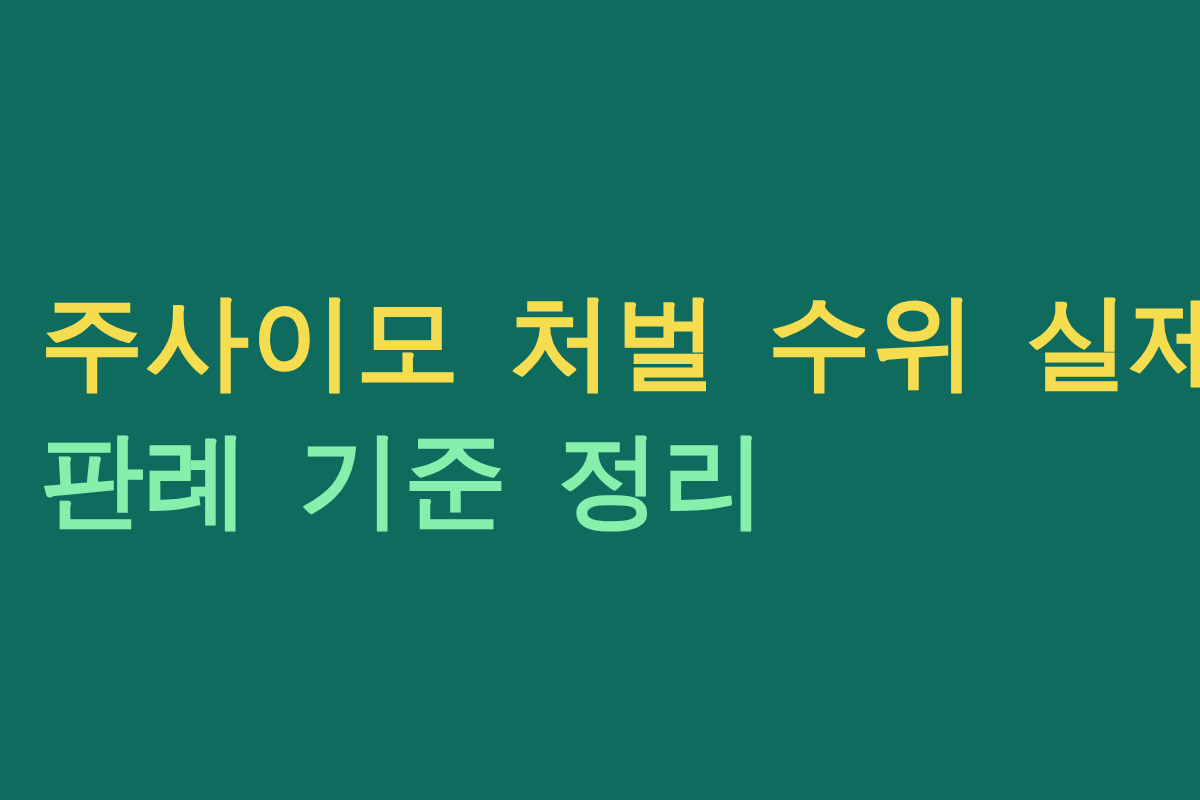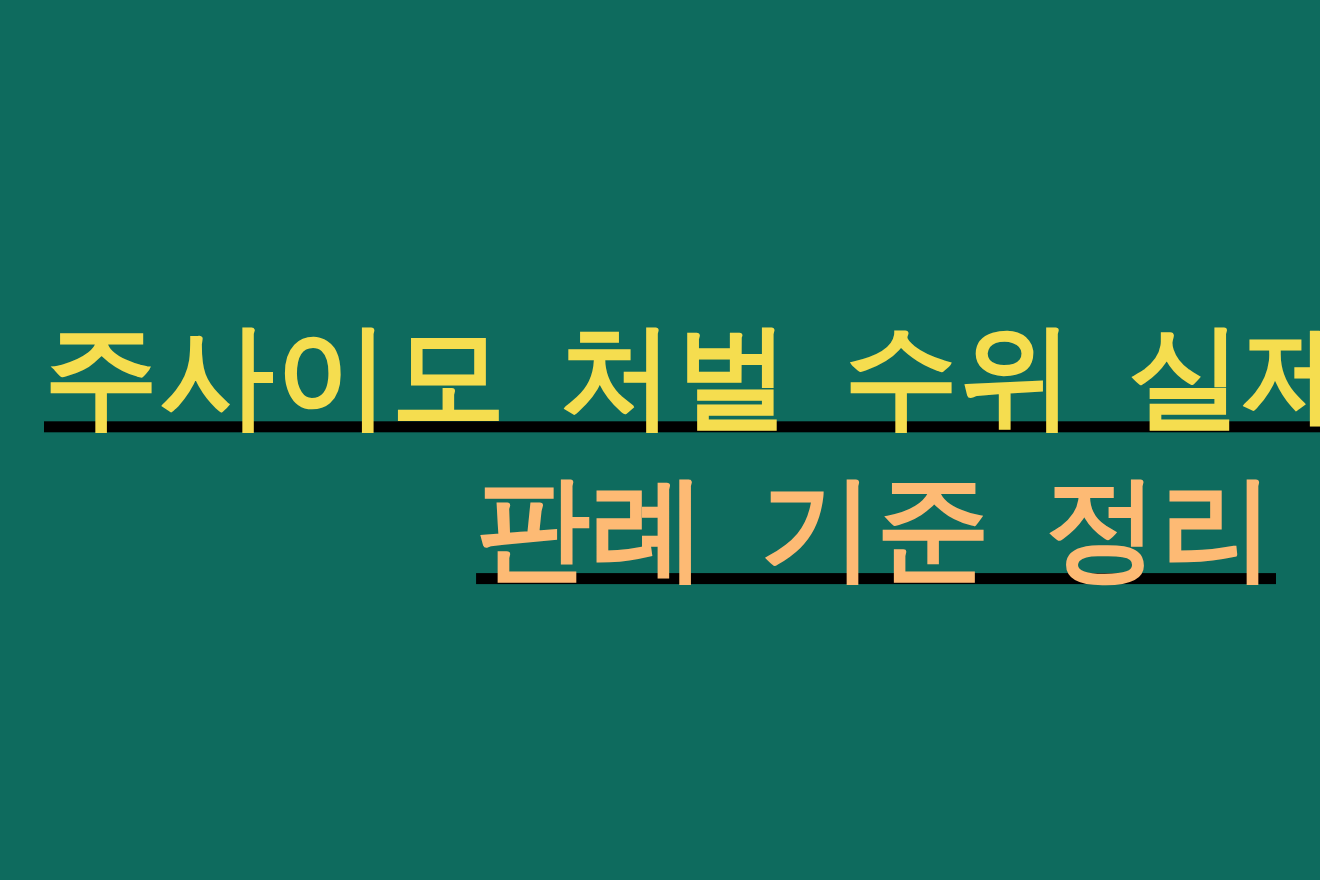--- a/index.html
+++ b/index.html
@@ -29,24 +29,23 @@
     overflow: hidden;
     user-select: none;
   }
 
   
   .headline {
     position: relative;
     width: 1120px;
     margin: 0;
     padding: 0;
-    text-align: right;
+    text-align: left;
     
     transform: translateY(10px);
-    text-decoration: underline;
   }
 
   .headline-line {
     display: block;
     margin: 0;
     padding: 0;
     color: #f5dd4f;              
     font-family: "DejaVu Sans", "Liberation Sans", sans-serif;
     font-weight: 700;
     font-size: 104px;
@@ -69,17 +68,17 @@
 </style>
 </head>
 <body>
 
 <div class="banner" style="background-color: rgb(14, 107, 94);">
 
   <div class="headline">
 
     <span class="headline-line line-1" style="color: rgb(245, 221, 79);">주사이모 처벌 수위 실제</span>
 
-    <span class="headline-line line-2" style="color: #fdba74;">판례 기준 정리</span>
+    <span class="headline-line line-2" style="color: #86efac;">판례 기준 정리</span>
 
   </div>
 
 </div>
 
 </body></html>

